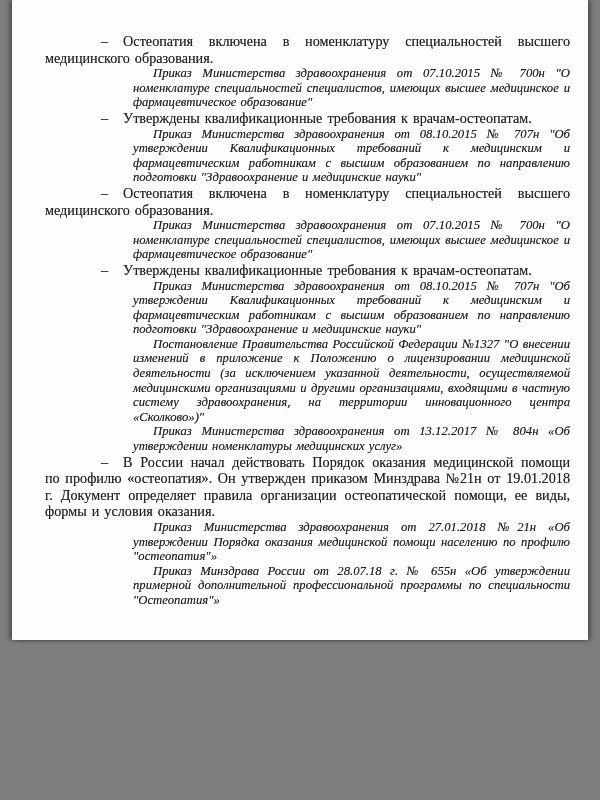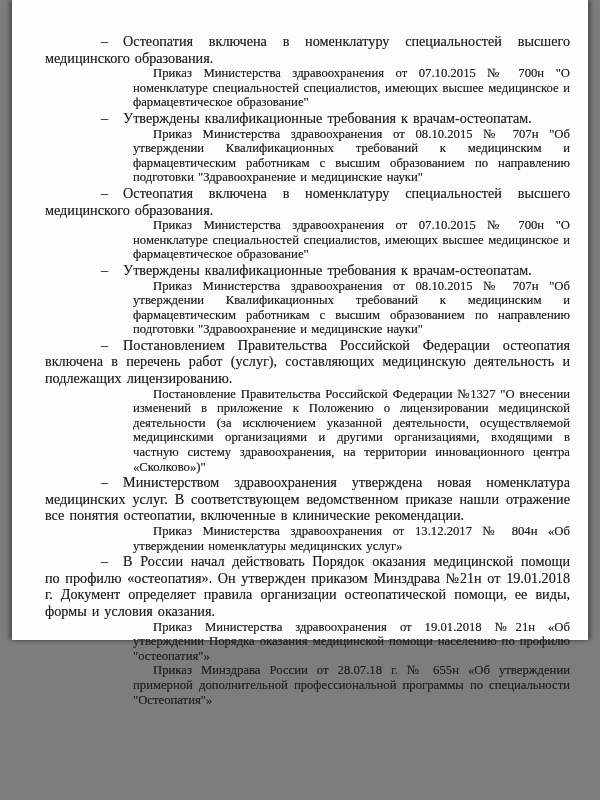--- a/index.html
+++ b/index.html
@@ -18,39 +18,37 @@
   }
   .para {
     margin:0; text-align:justify; text-align-last:left;
     color:#1f1f1f; text-shadow:0 0 0.5px rgba(30,30,30,0.55);
   }
   .bullet, .body-ind {
     font-size:14.2px; line-height:16.6px; text-indent:56px;
     word-spacing:1.5px;
   }
   .quote {
-    font-size:12.7px; line-height:14.6px; 
+    font-size:12.7px; line-height:14.6px; font-style:italic;
     margin-left:88px; text-indent:20px; word-spacing:1px;
   }
   .dash { margin-right:15px; }
 </style>
 </head>
 <body>
 
 <div class="page">
   <div class="content">
       <p class="para bullet"><span class="dash">–</span>Остеопатия включена в номенклатуру специальностей высшего медицинского образования.</p>
       <p class="para quote">Приказ Министерства здравоохранения от 07.10.2015 № 700н "О номенклатуре специальностей специалистов, имеющих высшее медицинское и фармацевтическое образование"</p>
       <p class="para bullet"><span class="dash">–</span>Утверждены квалификационные требования к врачам-остеопатам.</p>
       <p class="para quote">Приказ Министерства здравоохранения от 08.10.2015 № 707н "Об утверждении Квалификационных требований к медицинским и фармацевтическим работникам с высшим образованием по направлению подготовки "Здравоохранение и медицинские науки"</p>
       <p class="para bullet"><span class="dash">–</span>Остеопатия включена в номенклатуру специальностей высшего медицинского образования.</p>
       <p class="para quote">Приказ Министерства здравоохранения от 07.10.2015 № 700н "О номенклатуре специальностей специалистов, имеющих высшее медицинское и фармацевтическое образование"</p>
       <p class="para bullet"><span class="dash">–</span>Утверждены квалификационные требования к врачам-остеопатам.</p>
       <p class="para quote">Приказ Министерства здравоохранения от 08.10.2015 № 707н "Об утверждении Квалификационных требований к медицинским и фармацевтическим работникам с высшим образованием по направлению подготовки "Здравоохранение и медицинские науки"</p>
-      <p class="para bullet"><span class="dash">–</span>Постановлением Правительства Российской Федерации остеопатия включена в перечень работ (услуг), составляющих медицинскую деятельность и подлежащих лицензированию.</p>
       <p class="para quote">Постановление Правительства Российской Федерации №1327 "О внесении изменений в приложение к Положению о лицензировании медицинской деятельности (за исключением указанной деятельности, осуществляемой медицинскими организациями и другими организациями, входящими в частную систему здравоохранения, на территории инновационного центра «Сколково»)"</p>
-      <p class="para bullet"><span class="dash">–</span>Министерством здравоохранения утверждена новая номенклатура медицинских услуг. В соответствующем ведомственном приказе нашли отражение все понятия остеопатии, включенные в клинические рекомендации.</p>
       <p class="para quote">Приказ Министерства здравоохранения от 13.12.2017 № 804н «Об утверждении номенклатуры медицинских услуг»</p>
       <p class="para bullet"><span class="dash">–</span>В России начал действовать Порядок оказания медицинской помощи по профилю «остеопатия». Он утвержден приказом Минздрава №21н от 19.01.2018 г. Документ определяет правила организации остеопатической помощи, ее виды, формы и условия оказания.</p>
-      <p class="para quote">Приказ Министерства здравоохранения от 19.01.2018 №21н «Об утверждении Порядка оказания медицинской помощи населению по профилю "остеопатия"»</p>
+      <p class="para quote">Приказ Министерства здравоохранения от 27.01.2018 №21н «Об утверждении Порядка оказания медицинской помощи населению по профилю "остеопатия"»</p>
       <p class="para quote">Приказ Минздрава России от 28.07.18 г. № 655н «Об утверждении примерной дополнительной профессиональной программы по специальности "Остеопатия"»</p>
     </div>
 </div>
 
 </body></html>

